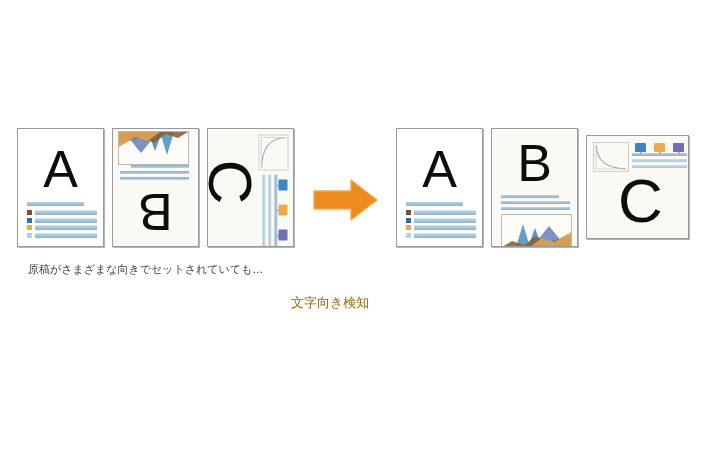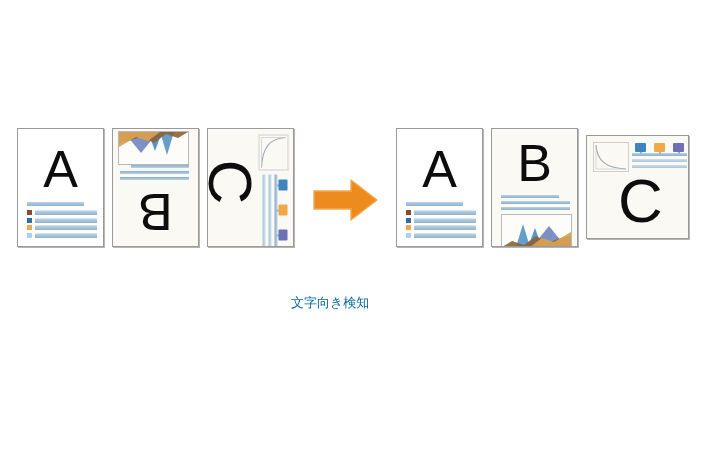--- a/index.html
+++ b/index.html
@@ -76,21 +76,21 @@
   #arrow{position:absolute;left:313px;top:178px;width:65px;height:44px;}
 
   
   .caption{
     position:absolute;font-size:11px;color:#3f3f3f;white-space:nowrap;
     font-family:"DejaVu Sans","Liberation Sans",sans-serif;
   }
   #caption-left{left:28px;top:262px;}
   #caption-right{left:478px;top:262px;}
   #figure-title{
-    position:absolute;left:291px;top:294px;font-size:13px;color:#0369a1;
+    position:absolute;left:291px;top:294px;font-size:13px;color:#a16207;
     white-space:nowrap;font-family:"DejaVu Sans","Liberation Sans",sans-serif;
   }
 </style>
 </head>
 <body>
 
 <div class="stage">
 
   <div class="group" id="group-left">
     <div class="pages">
@@ -159,20 +159,21 @@
             <div class="pin" style="left:5px;top:-1px;background:#3d84c0;"></div>
             <div class="pinstem" style="left:35px;top:0;height:10px;"></div>
             <div class="pin" style="left:30px;top:-1px;background:#f0a947;"></div>
             <div class="pinstem" style="left:60px;top:0;height:10px;"></div>
             <div class="pin" style="left:55px;top:-1px;background:#6f6fb5;"></div>
           </div>
         </div>
       </div>
 
     </div>
+    <div class="caption" id="caption-left" style="position:absolute;left:11px;top:134px;">原稿がさまざまな向きでセットされていても...</div>
   </div>
 
   <div id="arrow">
     <svg width="65" height="44" viewBox="0 0 65 44">
       <polygon points="1,13 38,13 38,2 64,22 38,42 38,31 1,31" fill="#ED8B1E" stroke="#F2A94E" stroke-width="1.4" stroke-linejoin="round"></polygon>
     </svg>
   </div>
 
   <div class="group" id="group-right">
     <div class="pages">

